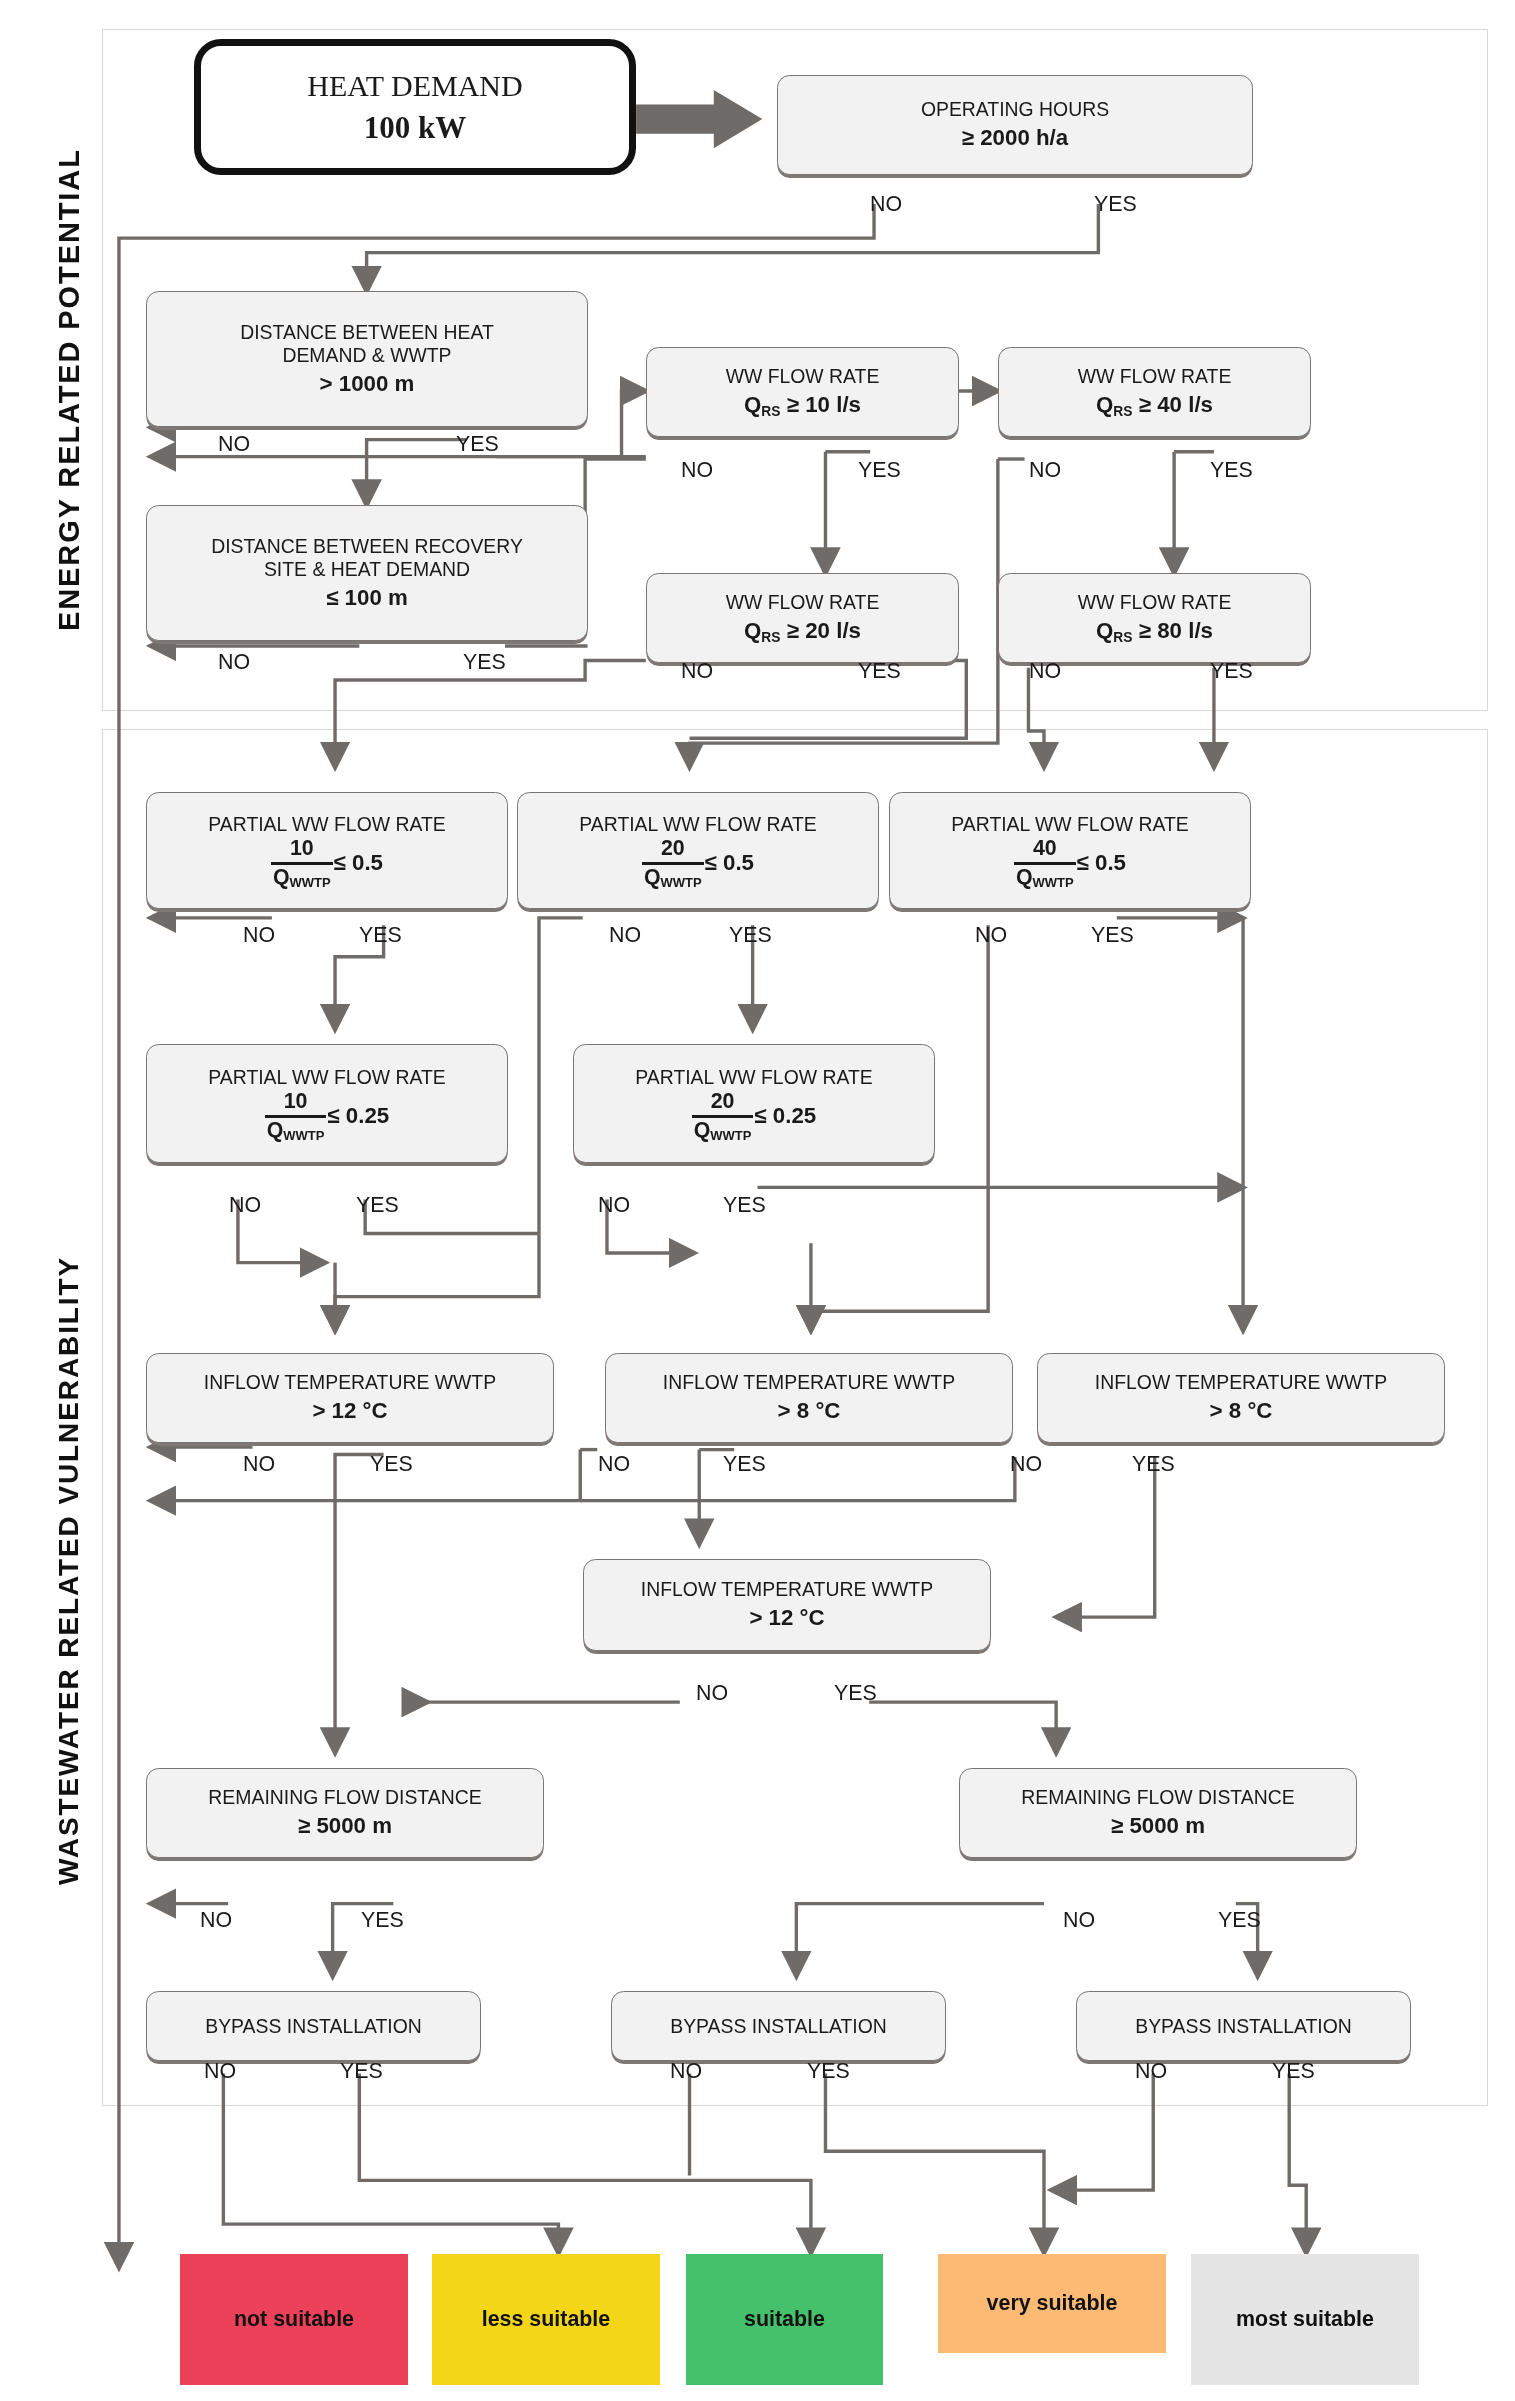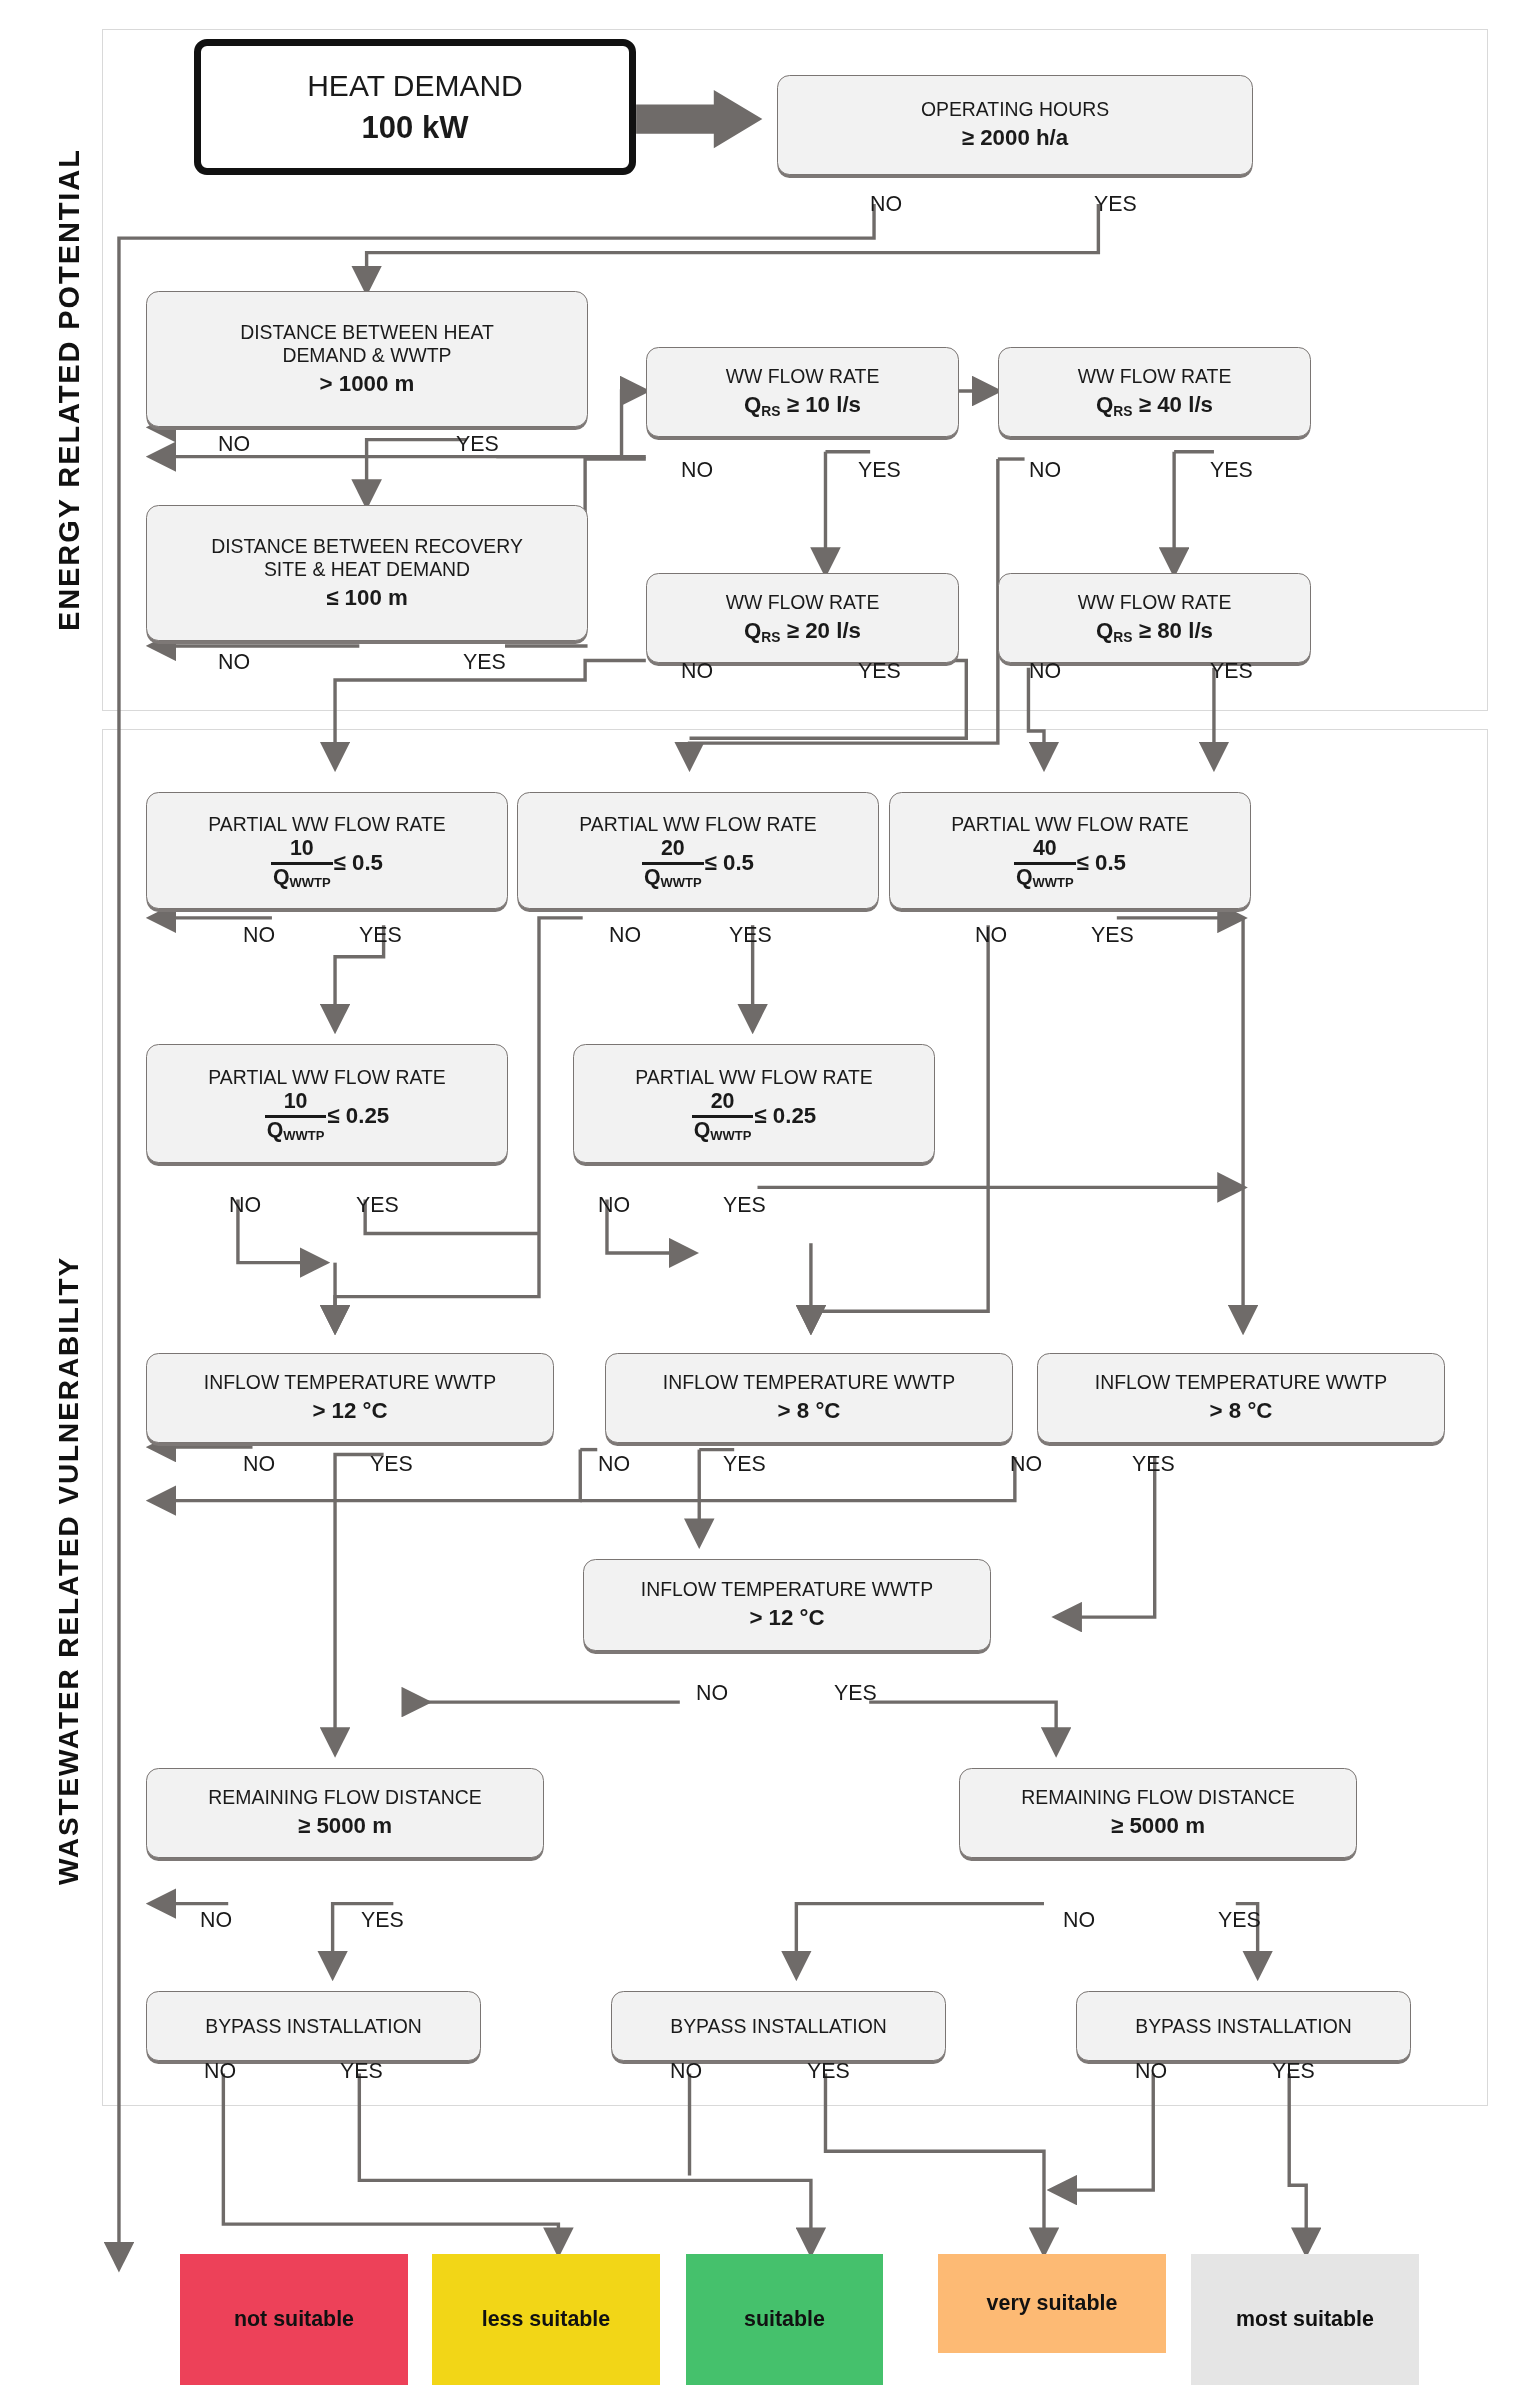--- a/index.html
+++ b/index.html
@@ -12,21 +12,21 @@
   .vlabel{position:absolute;font-weight:bold;letter-spacing:1.9px;color:#111;
           white-space:nowrap;transform-origin:left top;}
 
   .node{position:absolute;box-sizing:border-box;background:#f2f2f2;
         border:1.9px solid #7a7573;border-radius:12.6px;
         box-shadow:0 3.4px 0 -0.5px #7d7876;
         display:flex;flex-direction:column;align-items:center;justify-content:center;
         text-align:center;color:#1a1a1a;line-height:1.18;}
   .node .l1{font-size:19.4px;letter-spacing:0px;}
   .node .l2{font-size:22.3px;font-weight:bold;margin-top:3.9px;}
-  .node.start{background:#ffffff;border:7.8px solid #111;border-radius:13px;box-shadow:none;}
+  .node.start{background:#ffffff;border:7.8px solid #111;border-radius:27px;box-shadow:none;font-family:Liberation Serif, serif;}
   .node.start .l1{font-size:30px;}
   .node.start .l2{font-size:31px;font-weight:bold;margin-top:6.8px;text-align:right;}
 
   .frac{display:flex;align-items:center;justify-content:center;margin-top:2.9px;}
   .frac .fr{display:flex;flex-direction:column;align-items:center;}
   .frac .num{font-size:21.4px;font-weight:bold;line-height:1;padding:0 6.8px;}
   .frac .bar{height:2.4px;background:#1a1a1a;width:100%;margin:2.4px 0;}
   .frac .den{font-size:21.4px;font-weight:bold;line-height:1;padding:0 1.9px;white-space:nowrap;}
   .frac .den sub{font-size:13px;font-weight:bold;}
   .frac .rhs{font-size:22.3px;font-weight:bold;margin-left:1px;}

